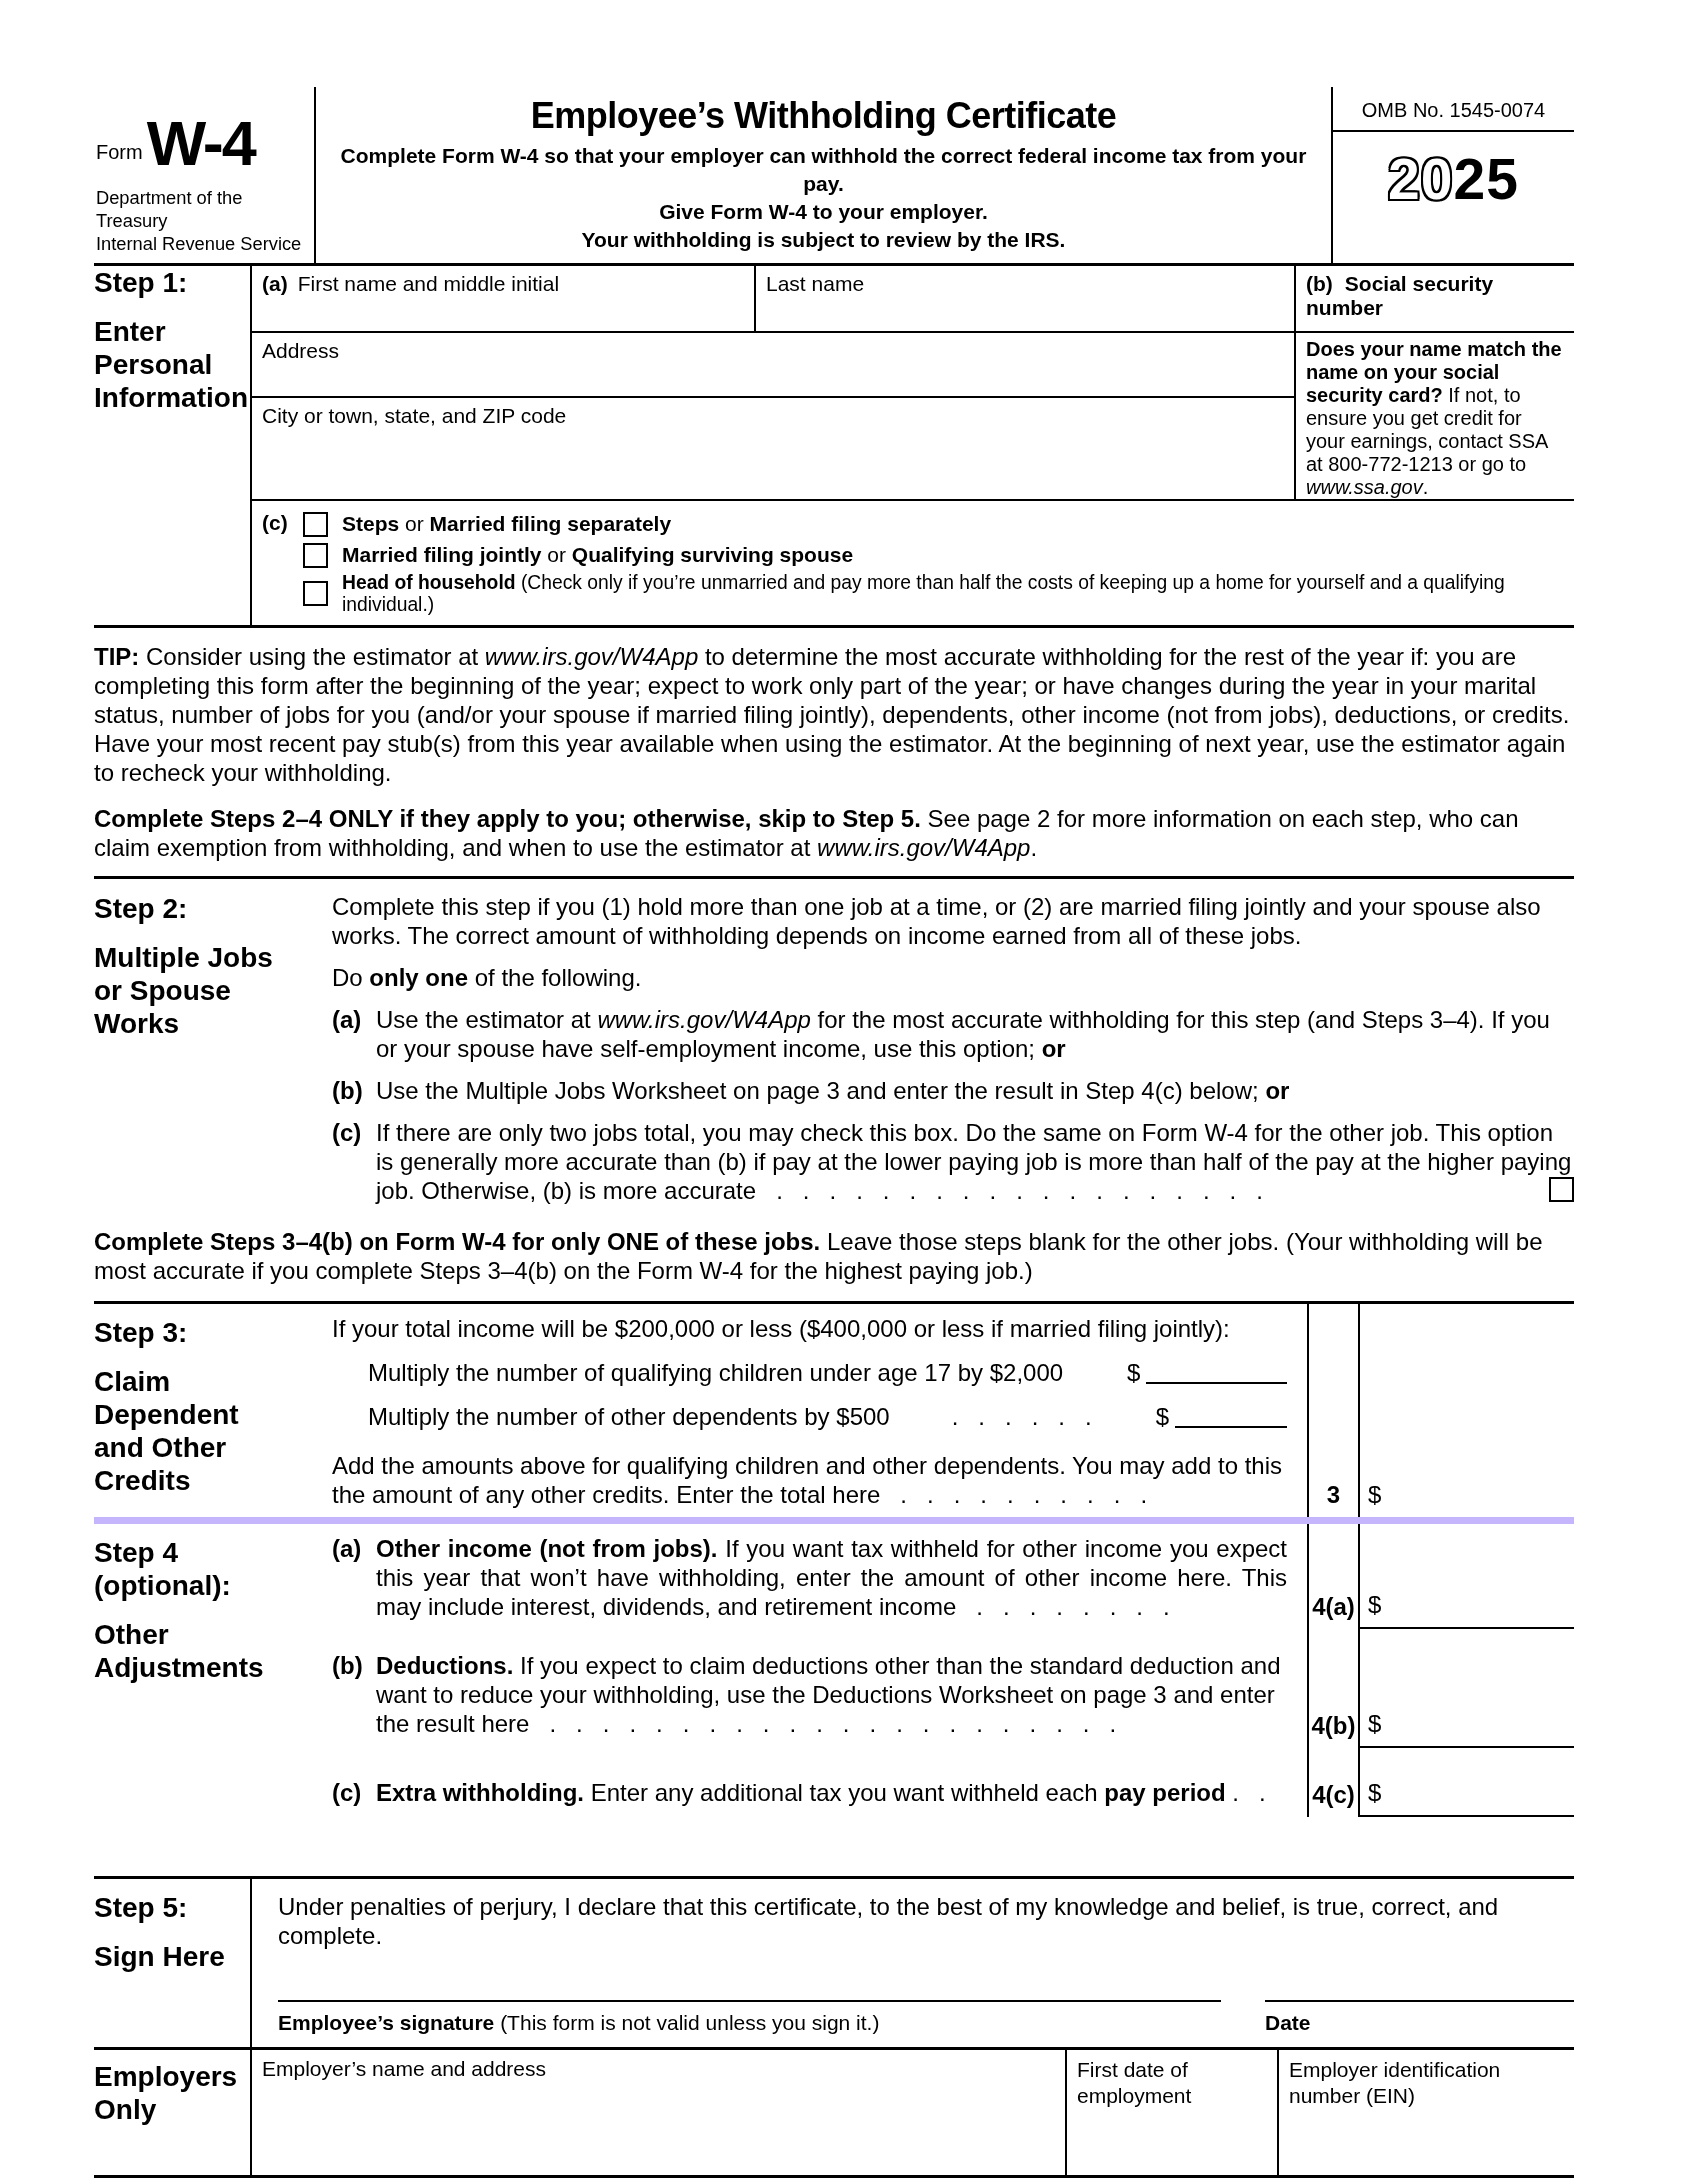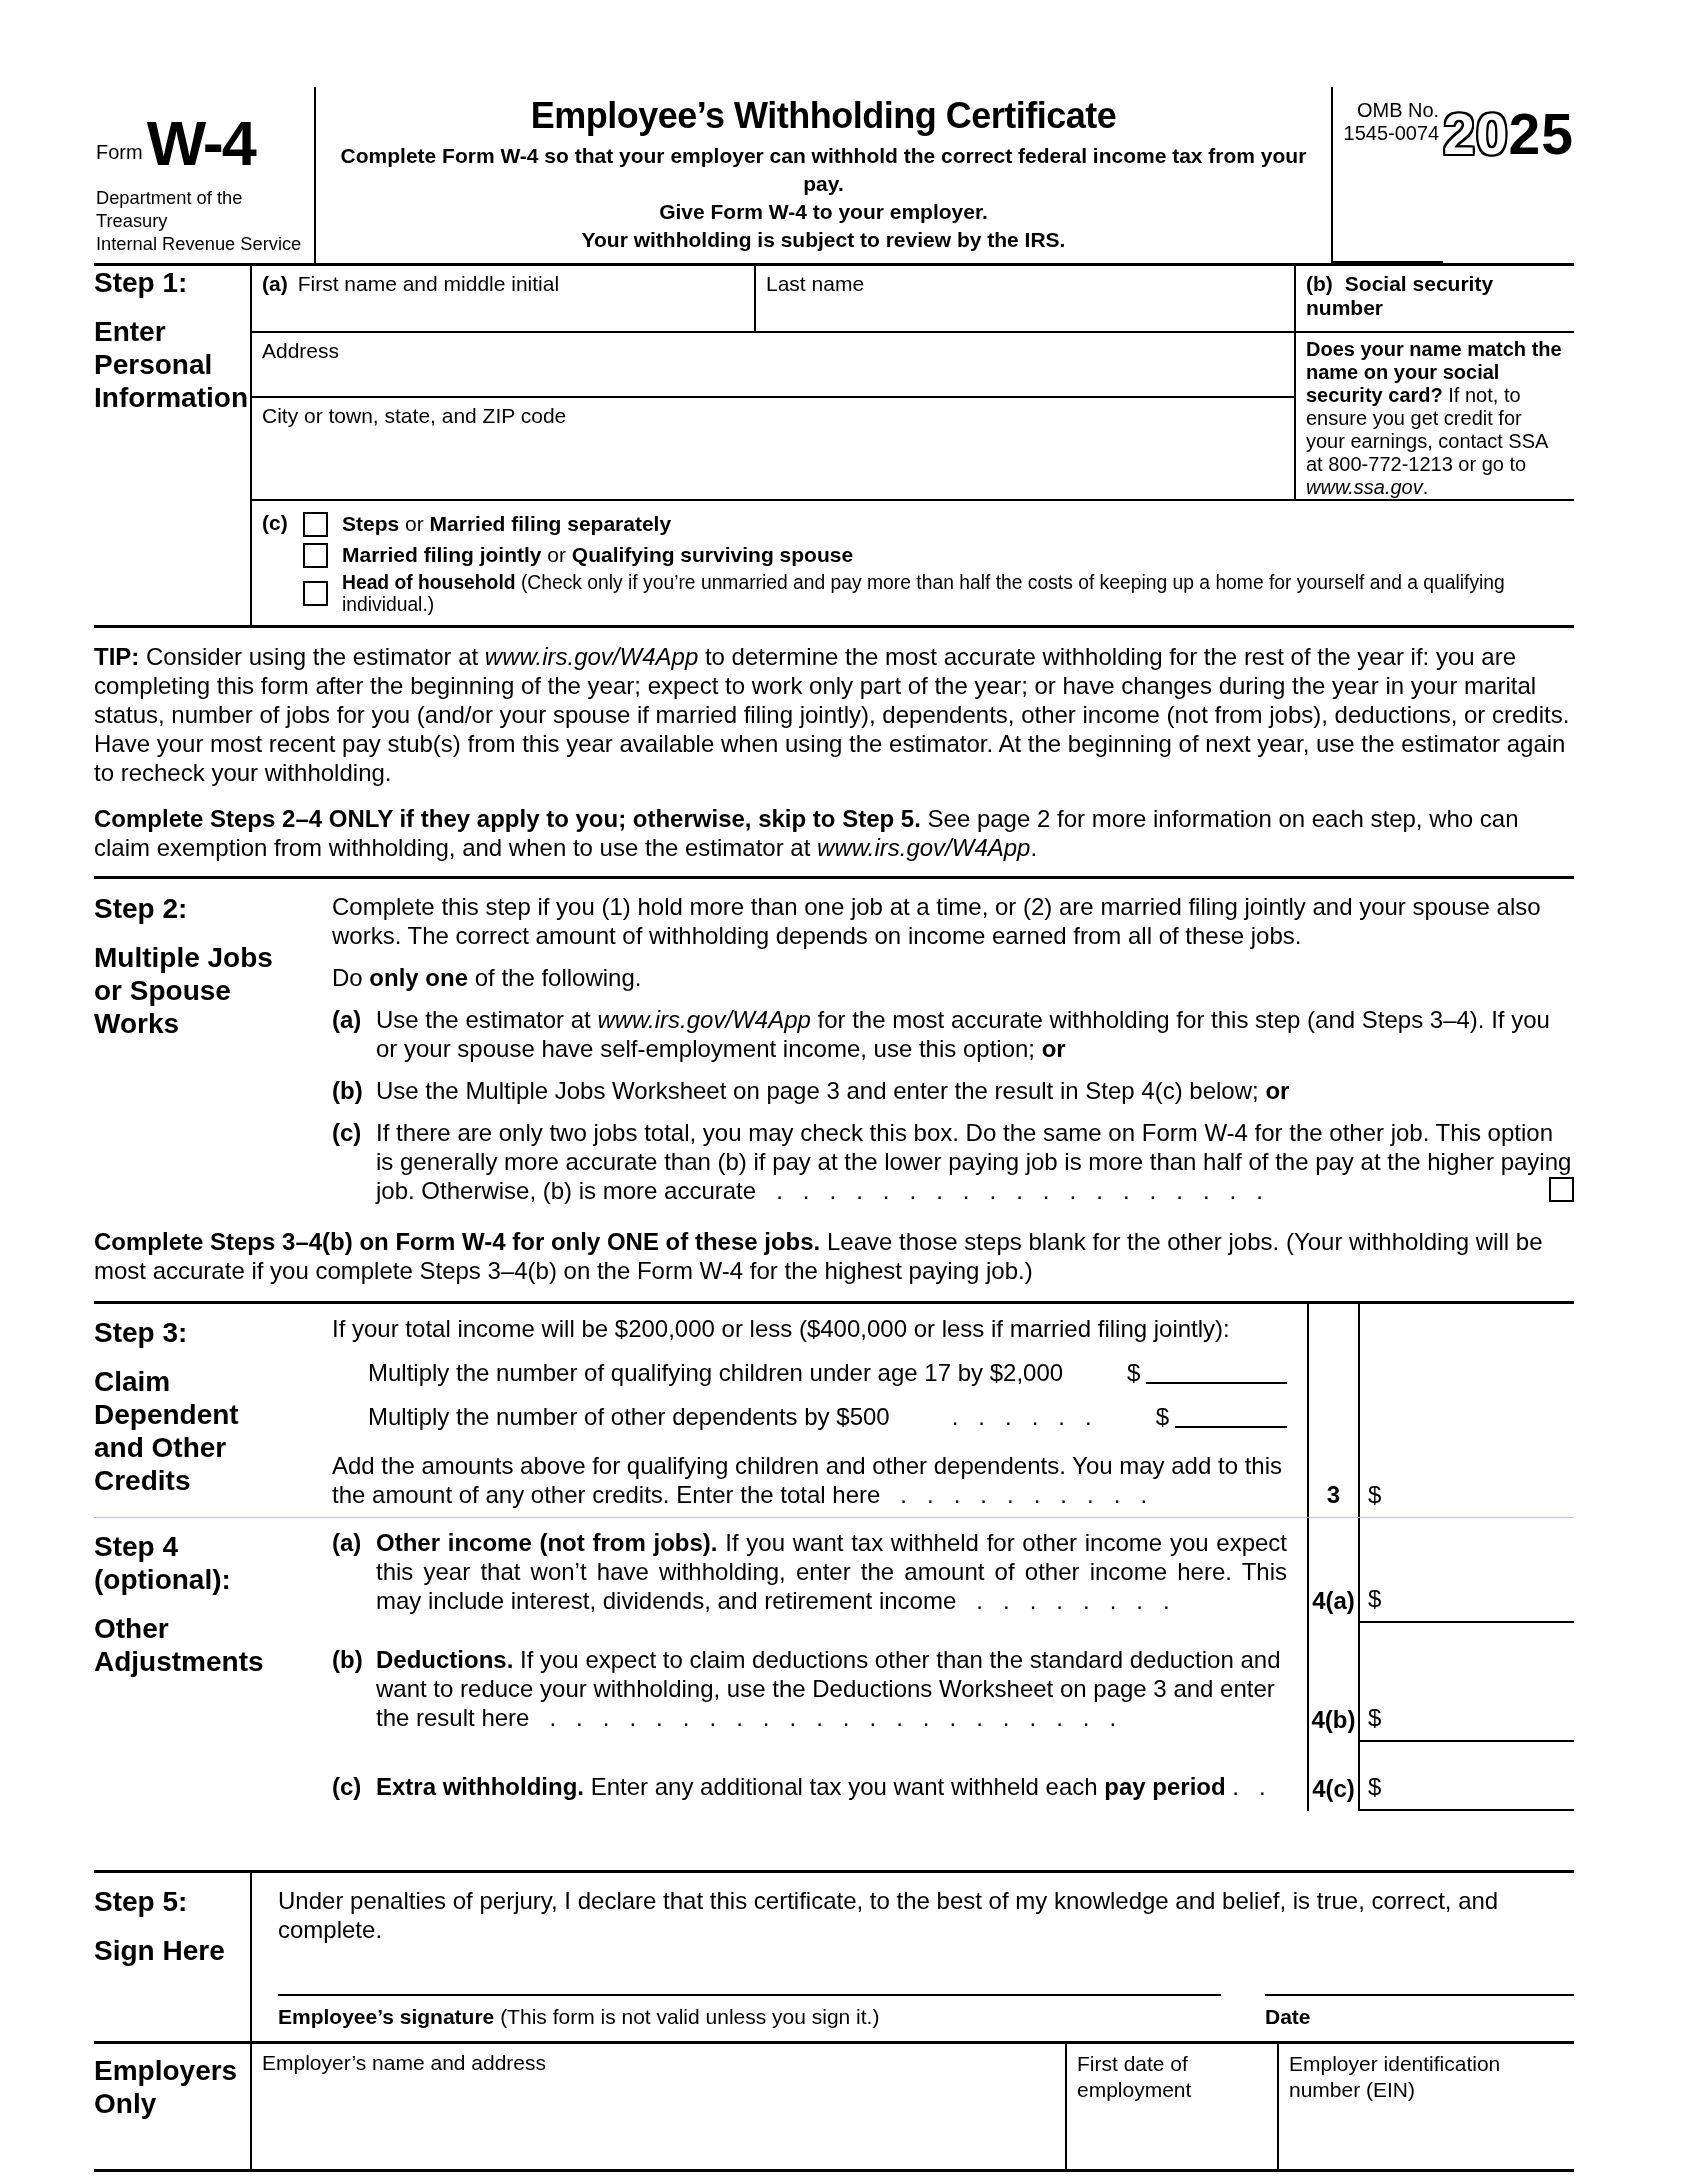--- a/index.html
+++ b/index.html
@@ -12,21 +12,21 @@
   
   .header { display: flex; border-bottom: 3px solid #000; }
   .h-left { width: 220px; padding: 28px 6px 8px 2px; }
   .form-word-row { display: flex; align-items: flex-end; }
   .form-word { font-size: 20px; padding-bottom: 8px; }
   .form-number { font-size: 63px; font-weight: bold; letter-spacing: -2px; line-height: 0.9; margin-left: 4px; }
   .dept { font-size: 18.3px; line-height: 23px; margin-top: 14px; }
   .h-center { flex: 1; border-left: 2px solid #000; border-right: 2px solid #000; text-align: center; padding: 8px 14px 6px; }
   .h-title { font-size: 36px; font-weight: bold; letter-spacing: -0.5px; }
   .h-sub { font-size: 21px; font-weight: bold; line-height: 28px; margin-top: 5px; }
-  .h-right { width: 241px; text-align: right; display: flex; }
+  .h-right { width: 241px; text-align: center; display: flex; flex-direction: column; }
   .omb { font-size: 20px; padding: 12px 4px 8px; border-bottom: 2px solid #000; }
   .year { font-size: 57px; letter-spacing: 1px; margin-top: 14px; font-weight: bold; }
   .year-outline {
     color: #fff; font-weight: bold;
     text-shadow: -2px -2px 0 #000, 0 -2px 0 #000, 2px -2px 0 #000,
                  -2px 0 0 #000, 2px 0 0 #000,
                  -2px 2px 0 #000, 0 2px 0 #000, 2px 2px 0 #000;
   }
   
   .b { font-weight: bold; }
@@ -71,21 +71,21 @@
   .sec2 { border-top: 3px solid #000; display: flex; }
   .sec2 .wide-label-col { padding-top: 13px; }
   .sec2 .step-t { width: 188px; }
   .s2-body { flex: 1; padding: 13px 0 6px; }
   .s2-p { margin-bottom: 10px; }
   .s2-item { display: flex; margin-top: 13px; position: relative; }
   .it-tag { width: 44px; flex: 0 0 auto; font-weight: bold; }
   .it-text { flex: 1; }
   .s2c-box { position: absolute; right: 0; bottom: 3px; }
   
-  .sec3 { border-top: 3px solid #000; border-bottom: 1px solid #c4b5fd; display: flex; }
+  .sec3 { border-top: 3px solid #000; border-bottom: 7px solid #c4b5fd; display: flex; }
   .s34-body { flex: 1; padding: 10px 20px 8px 0; }
   .numcell { width: 53px; flex: 0 0 auto; border-left: 2px solid #000; border-right: 2px solid #000;
              display: flex; align-items: flex-end; justify-content: center; padding-bottom: 8px;
              font-weight: bold; font-size: 24px; }
   .dollarcell { width: 214px; flex: 0 0 auto; display: flex; align-items: flex-end;
                 padding: 0 0 8px 8px; font-size: 24px; }
   .sec3 .wide-label-col { padding-top: 12px; }
   .sec3 .step-t { width: 170px; }
   .s3-row { display: flex; align-items: flex-end; padding-left: 36px; margin-top: 15px; gap: 48px; }
   .amt { flex: 1; display: flex; align-items: flex-end; margin-left: 16px; }

